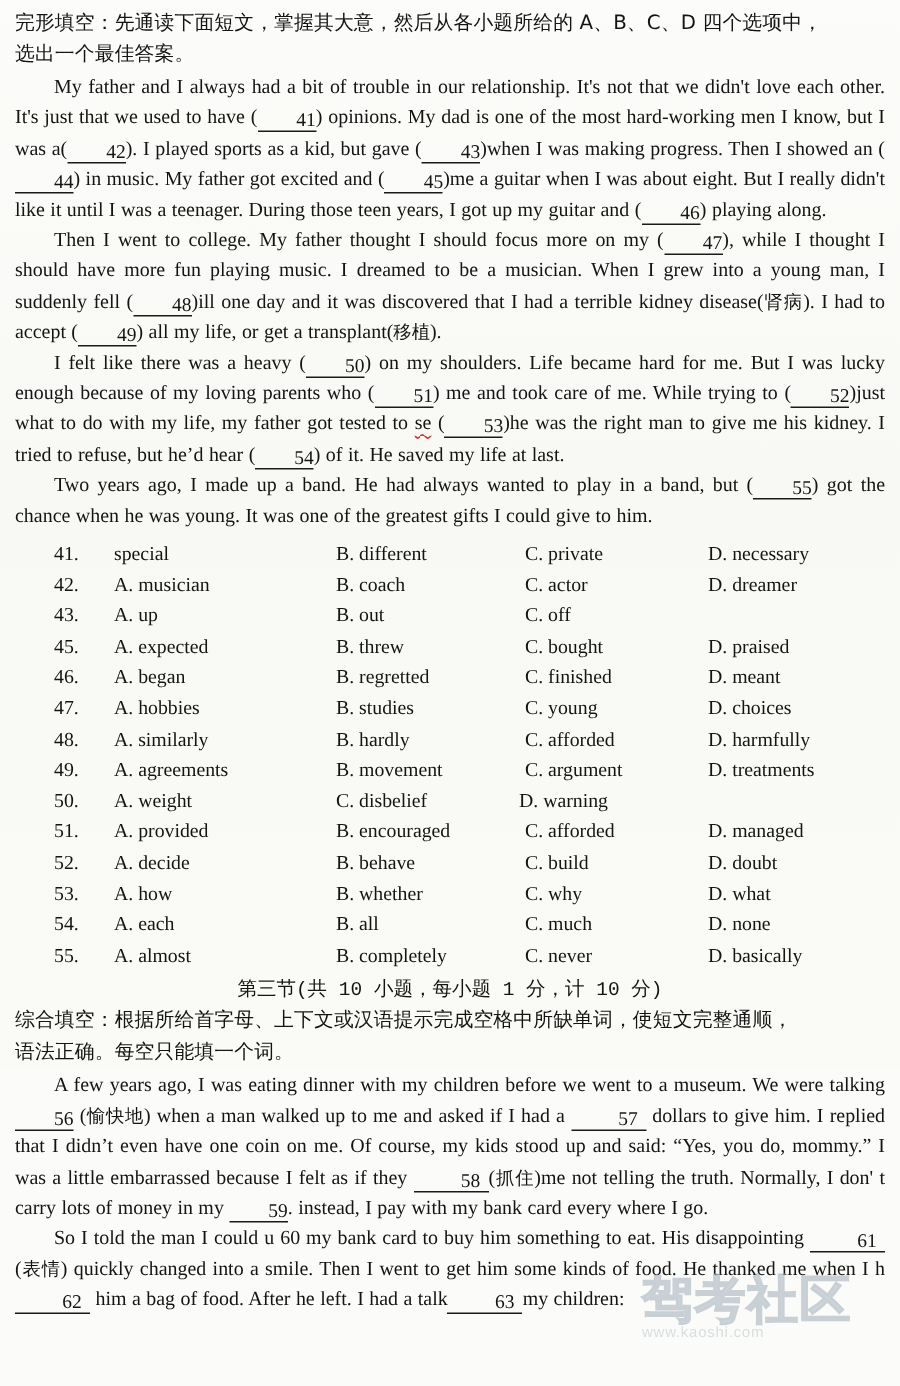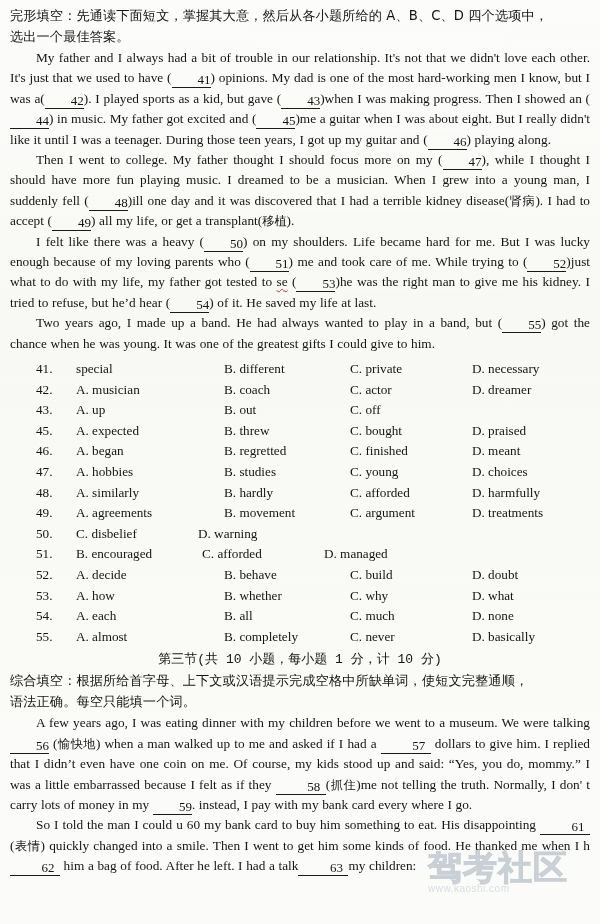--- a/index.html
+++ b/index.html
@@ -213,25 +213,27 @@
         </div>
         <div class="opt-row">
           <div class="opt-num">49.</div>
           <div class="opt-a">A. agreements</div>
           <div class="opt-b">B. movement</div>
           <div class="opt-c">C. argument</div>
           <div class="opt-d">D. treatments</div>
         </div>
         <div class="opt-row">
           <div class="opt-num">50.</div>
+          <div class="opt-a">A. weight</div>
           <div class="opt-c">C. disbelief</div>
           <div class="opt-d">D. warning</div>
         </div>
         <div class="opt-row">
           <div class="opt-num">51.</div>
+          <div class="opt-a">A. provided</div>
           <div class="opt-b">B. encouraged</div>
           <div class="opt-c">C. afforded</div>
           <div class="opt-d">D. managed</div>
         </div>
         <div class="opt-row">
           <div class="opt-num">52.</div>
           <div class="opt-a">A. decide</div>
           <div class="opt-b">B. behave</div>
           <div class="opt-c">C. build</div>
           <div class="opt-d">D. doubt</div>

